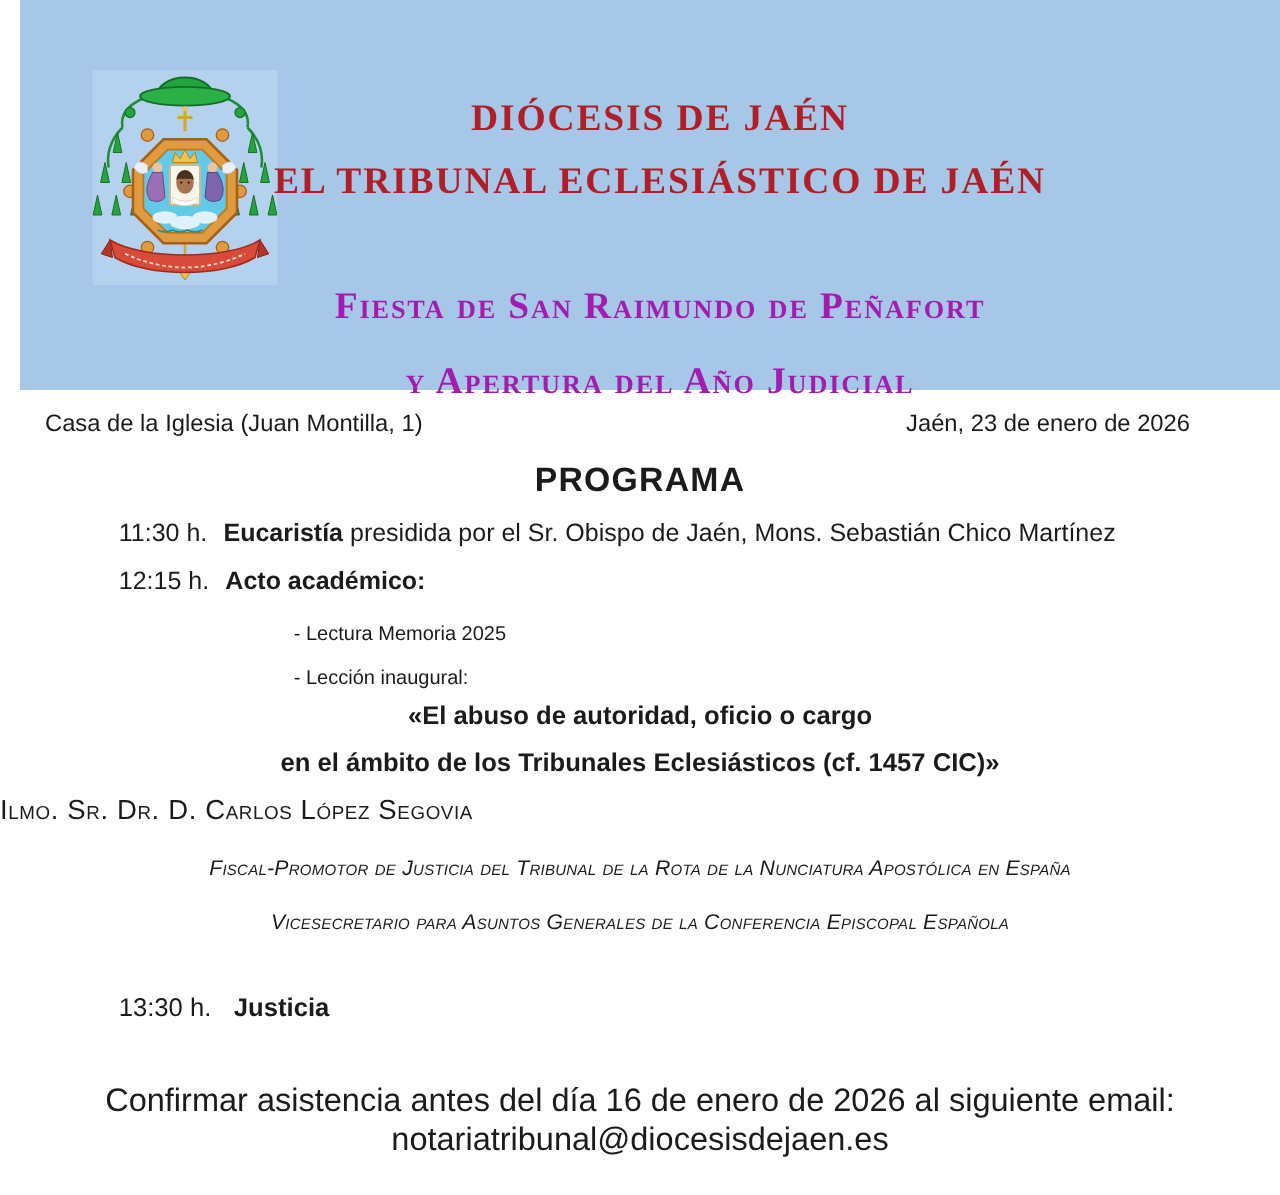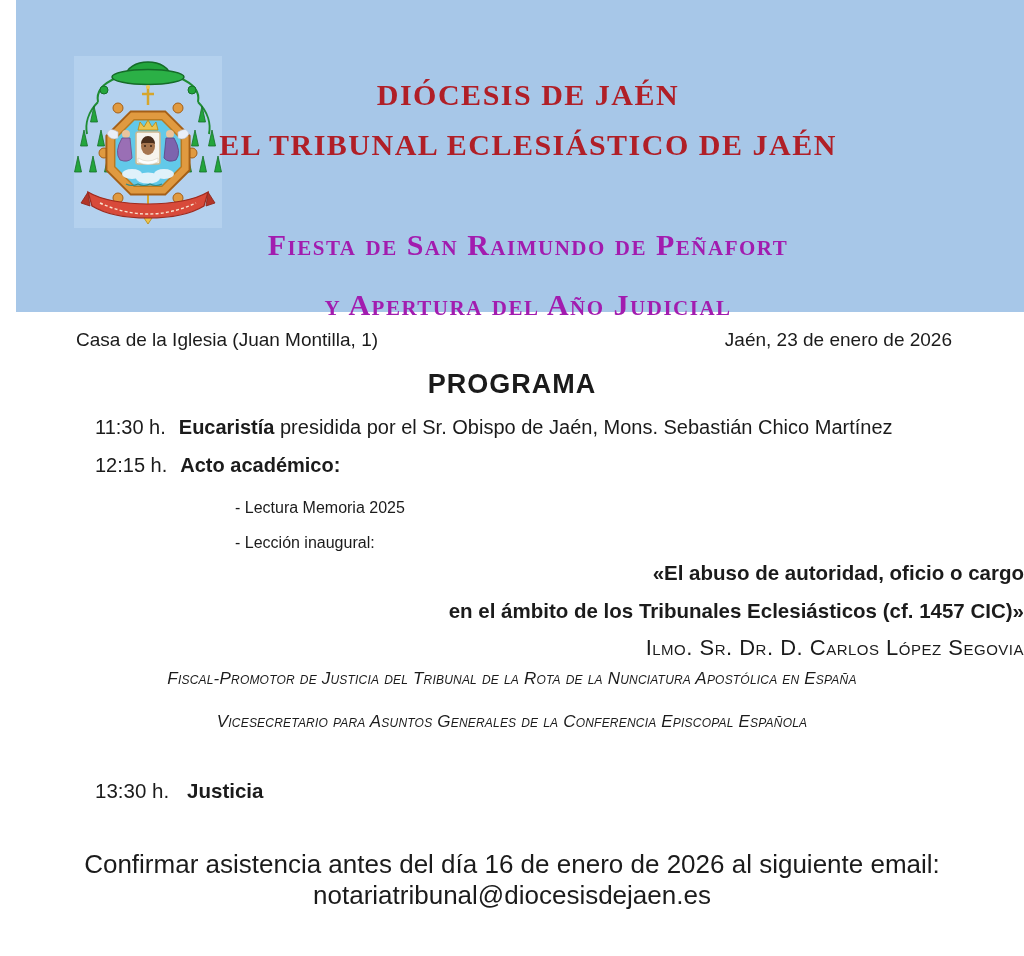--- a/index.html
+++ b/index.html
@@ -39,58 +39,58 @@
     color: #a21caf;
     font-size: 30px;
     letter-spacing: 1.5px;
   }
   .event-line1 { top: 228px; }
   .event-line2 { top: 288px; }
 
   
   .info-row {
     display: flex; justify-content: space-between;
-    padding: 0 72px 0 76px;
+    padding: 0 72px 0 36px;
     margin-top: 17px;
     font-size: 19px;
   }
   .program-heading {
     margin-top: 18px;
     text-align: center;
     font-size: 27px;
     font-weight: 700;
     letter-spacing: 1px;
   }
   .program-line { margin: 16px 0 0 95px; font-size: 20px; }
   .program-line .time { margin-right: 13px; }
   .program-line-2 { margin-top: 15px; }
   .sub-line { margin: 22px 0 0 235px; font-size: 16px; }
   .sub-line-2 { margin-top: 17px; }
   .lecture-line {
-    text-align: right;
+    text-align: center;
     font-weight: 700;
     font-size: 20.5px;
   }
   .lecture-1 { margin-top: 9px; }
   .lecture-2 { margin-top: 14px; }
   .speaker-line {
-    text-align: right;
+    text-align: left;
     font-variant: small-caps;
     font-size: 22px;
     letter-spacing: 0.5px;
     margin-top: 12px;
   }
   .role-line {
     text-align: center;
     font-style: italic;
     font-variant: small-caps;
     font-size: 17px;
     letter-spacing: 0.2px;
   }
-  .role-1 { margin-top: 8px; }
+  .role-1 { margin-top: 24px; }
   .role-2 { margin-top: 23px; }
   .final-line { margin: 47px 0 0 95px; font-size: 20.5px; }
   .final-line .time { margin-right: 18px; }
   .rsvp-line {
     margin-top: 46px;
     text-align: center;
     font-size: 26px;
   }
 </style>
 </head>

